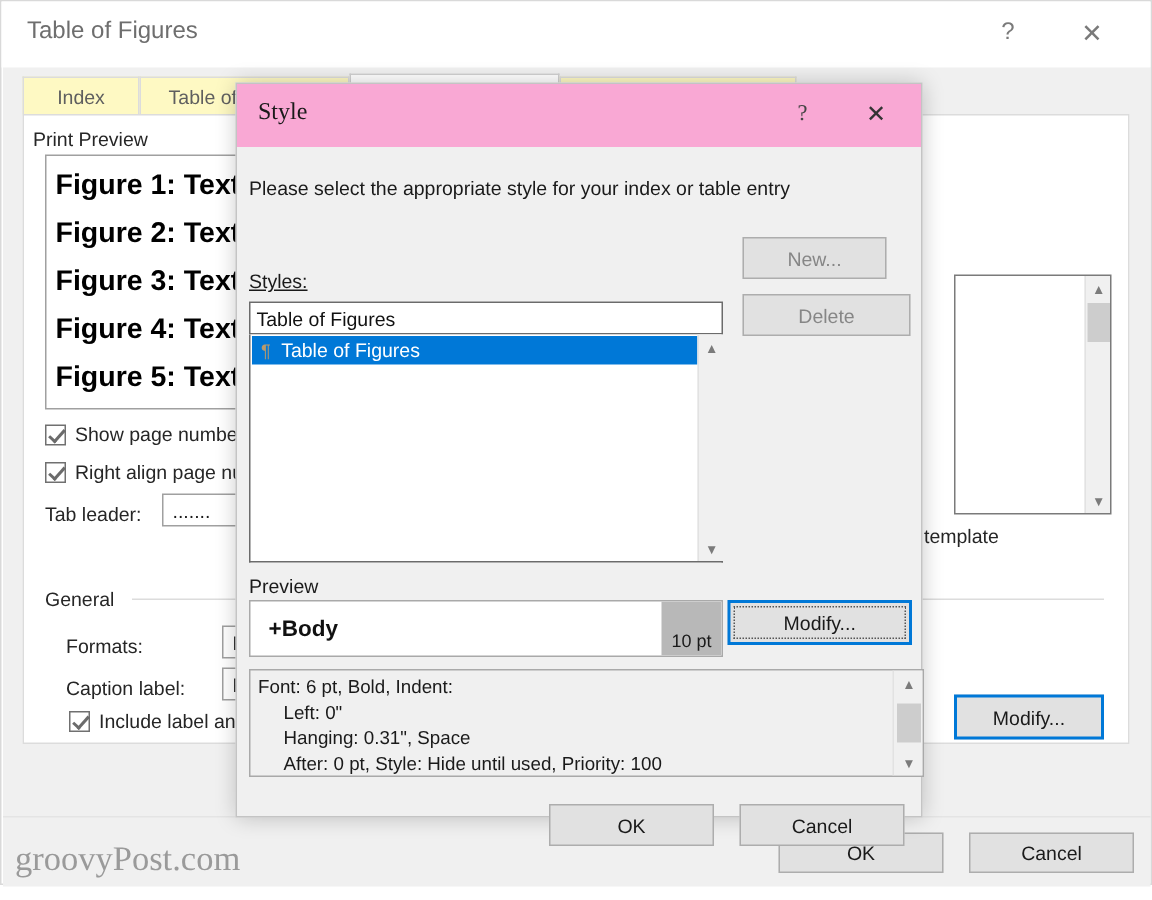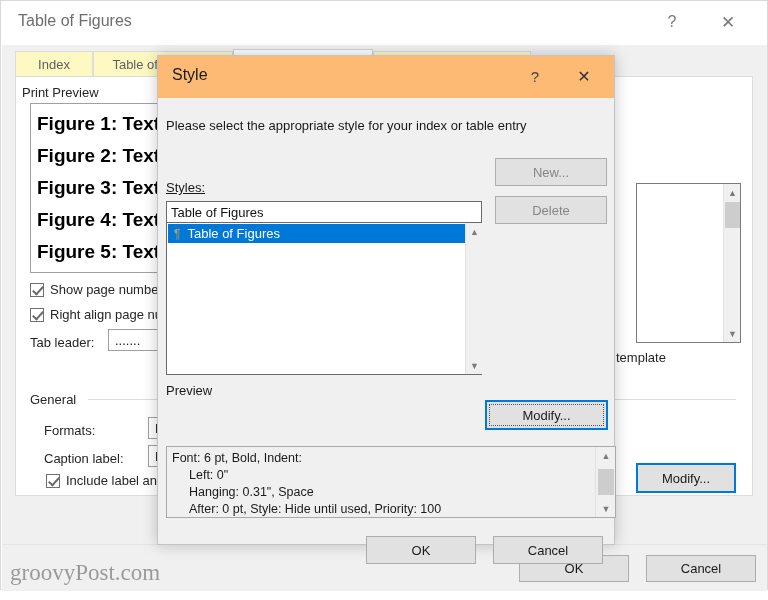--- a/index.html
+++ b/index.html
@@ -231,21 +231,22 @@
     width: 458px; height: 490px;
     background: #f0f0f0;
     border: 1px solid #c4c4c4;
     box-sizing: border-box;
     box-shadow: 0 0 14px rgba(0,0,0,0.22);
   }
   .sd-titlebar {
     position: absolute;
     left: 0; top: 0;
     width: 456px; height: 42px;
-    background: #fdba74;
+    background: #f9a8d4;
+    font-family: Liberation Serif, serif;
   }
   .sd-title {
     position: absolute;
     left: 14px; top: 10px;
     font-size: 16px;
     color: #1a1a1a;
   }
   .sd-help { position: absolute; right: 64px; top: 6px; width: 30px; height: 28px;
              display: flex; align-items: center; justify-content: center;
              font-size: 15px; color: #444; }
@@ -495,29 +496,33 @@
         <div class="sd-listitem">
           <span class="pilcrow">¶</span>
           <span>Table of Figures</span>
         </div>
         <div class="vscroll" style="left:298px; right:auto; width:17px; border-left:1px solid #e2e2e2;">
           <div class="vs-arrow vs-up">▲</div>
           <div class="vs-arrow vs-down">▼</div>
         </div>
       </div>
 
-      <div class="btn disabled" style="left:337px; top:60px; width:112px; height:28px;">
+      <div class="btn disabled" style="left:337px; top:60px; width:96px; height:28px;">
         <span>New...</span>
       </div>
       <div class="btn disabled" style="left:337px; top:98px; width:112px; height:28px;text-align:right;">
         <span>Delete</span>
       </div>
 
       <div class="sd-text" style="left:8px; top:285px;">Preview</div>
 
+      <div class="preview-font-box">
+        <div class="pf-name">+Body</div>
+        <div class="pf-size">10 pt</div>
+      </div>
 
       <div class="modify-focus">
         <div class="modify-inner">
           <span style="text-decoration: none;">Modify...</span>
         </div>
       </div>
 
       <div class="desc-box">
         <div style="padding-top:3px; width:430px;">
           <div class="desc-line">Font: 6 pt, Bold, Indent:</div>

